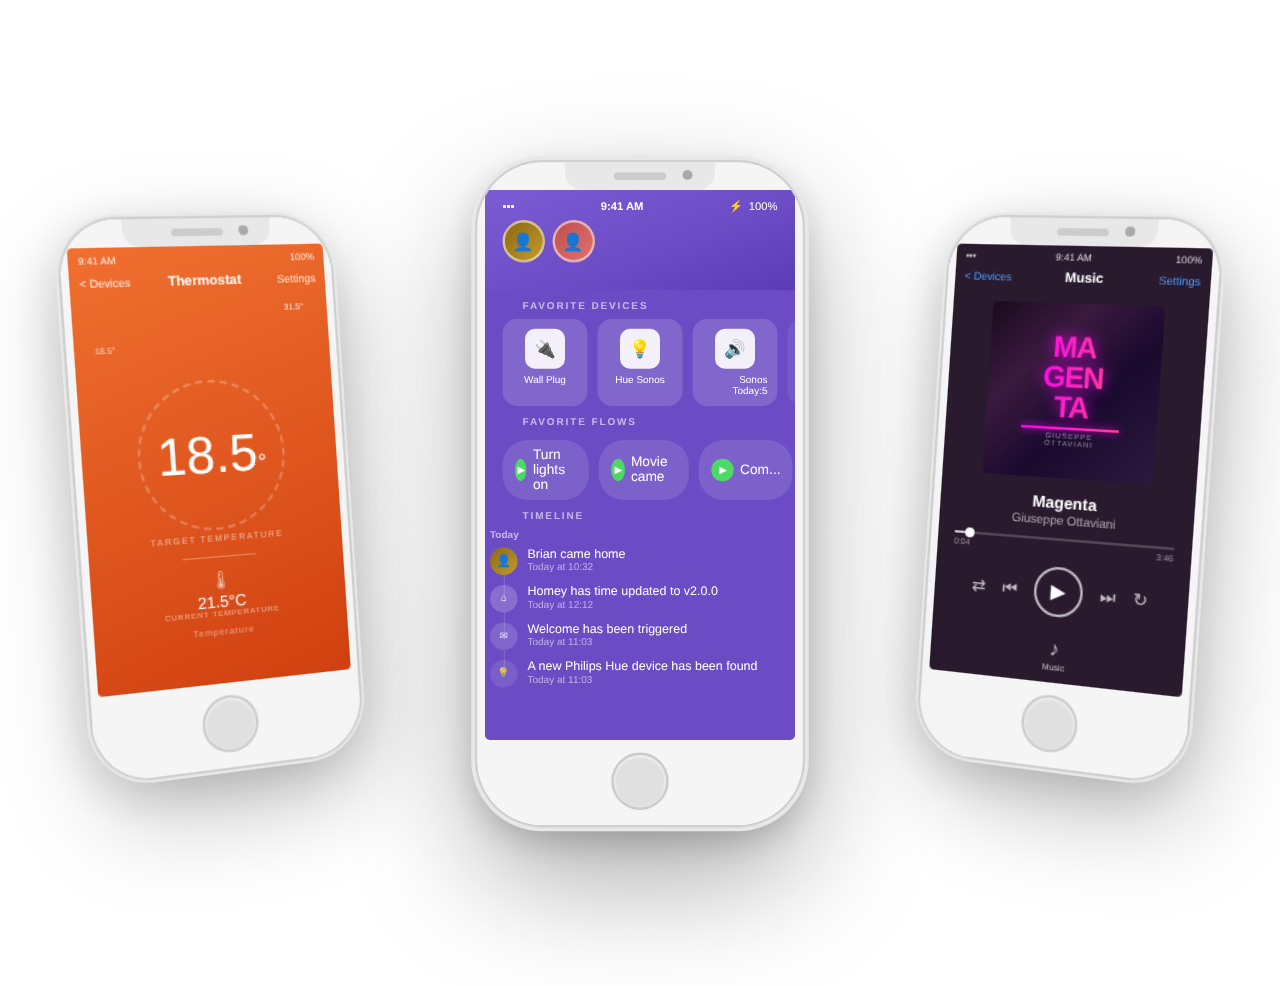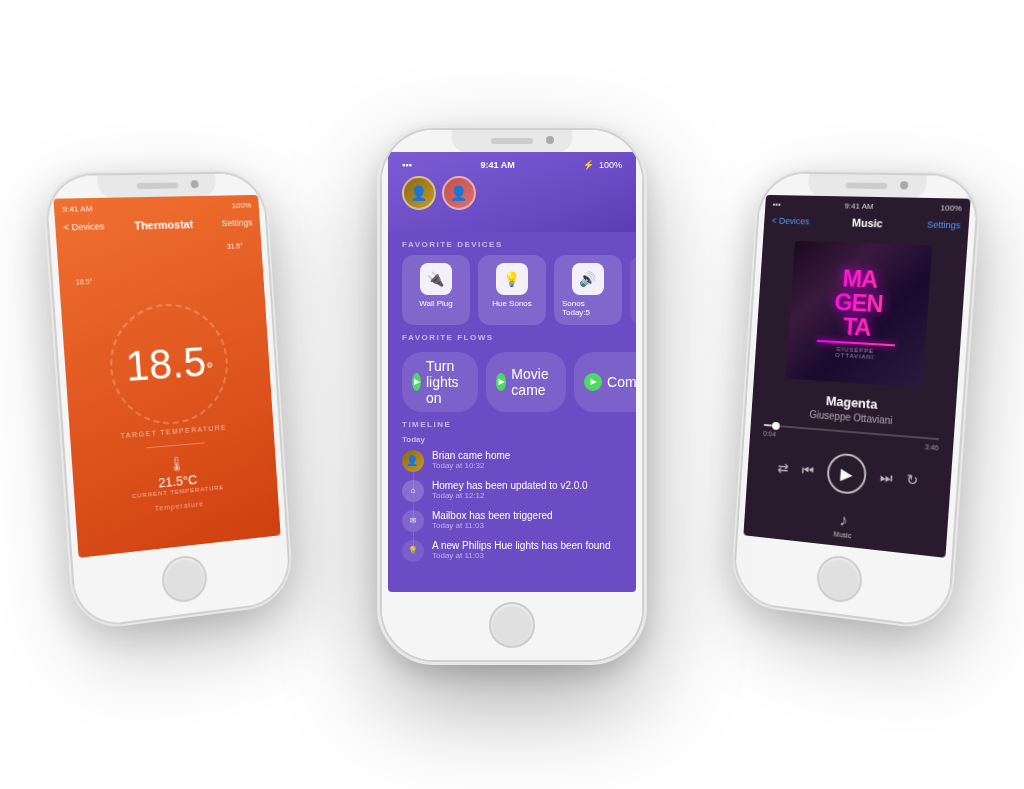--- a/index.html
+++ b/index.html
@@ -316,21 +316,21 @@
       color: white;
       line-height: 1.2;
     }
 
     .home-section-label {
       font-size: 8px;
       font-weight: 700;
       color: rgba(255,255,255,0.6);
       letter-spacing: 1.5px;
       text-transform: uppercase;
-      margin: 8px 14px 6px;
+      margin: 8px 30px 6px;
       flex-shrink: 0;
     }
 
     .home-devices-row {
       display: flex;
       gap: 8px;
       padding: 0 14px;
       flex-shrink: 0;
       overflow: hidden;
     }
@@ -353,21 +353,21 @@
       border-radius: 8px;
       display: flex;
       align-items: center;
       justify-content: center;
       font-size: 14px;
     }
 
     .device-card-label {
       font-size: 8px;
       color: white;
-      text-align: left;
+      text-align: right;
       font-weight: 500;
     }
 
     .home-flows-row {
       display: flex;
       gap: 8px;
       padding: 0 14px;
       flex-shrink: 0;
       margin-top: 4px;
     }
@@ -391,28 +391,28 @@
       justify-content: center;
     }
 
     .flow-play-icon {
       color: white;
       font-size: 8px;
       margin-left: 1px;
     }
 
     .flow-label {
-      font-size: 14px;
+      font-size: 11px;
       color: white;
       font-weight: 500;
     }
 
     .home-timeline {
       flex: 1;
-      padding: 0 14px;
+      padding: 0 4px;
       overflow: hidden;
     }
 
     .timeline-day {
       font-size: 8px;
       font-weight: 600;
       color: rgba(255,255,255,0.6);
       margin-bottom: 6px;
     }
 
@@ -831,37 +831,37 @@
             <div class="timeline-avatar timeline-avatar-brian">👤</div>
             <div class="timeline-content">
               <div class="timeline-title">Brian came home</div>
               <div class="timeline-time">Today at 10:32</div>
             </div>
           </div>
 
           <div class="timeline-item">
             <div class="timeline-avatar timeline-avatar-homey">⌂</div>
             <div class="timeline-content">
-              <div class="timeline-title">Homey has been updated to v2.0.0</div>
+              <div class="timeline-title">Homey has time updated to v2.0.0</div>
               <div class="timeline-time">Today at 12:12</div>
             </div>
           </div>
 
           <div class="timeline-item">
             <div class="timeline-avatar timeline-avatar-mailbox">✉</div>
             <div class="timeline-content">
-              <div class="timeline-title">Mailbox has been triggered</div>
+              <div class="timeline-title">Welcome has been triggered</div>
               <div class="timeline-time">Today at 11:03</div>
             </div>
           </div>
 
           <div class="timeline-item">
             <div class="timeline-avatar timeline-avatar-philips">💡</div>
             <div class="timeline-content">
-              <div class="timeline-title">A new Philips Hue lights has been found</div>
+              <div class="timeline-title">A new Philips Hue device has been found</div>
               <div class="timeline-time">Today at 11:03</div>
             </div>
           </div>
         </div>
       </div>
       <div class="phone-home"></div>
     </div>
   </div>
 
   <div class="phone phone-right">

